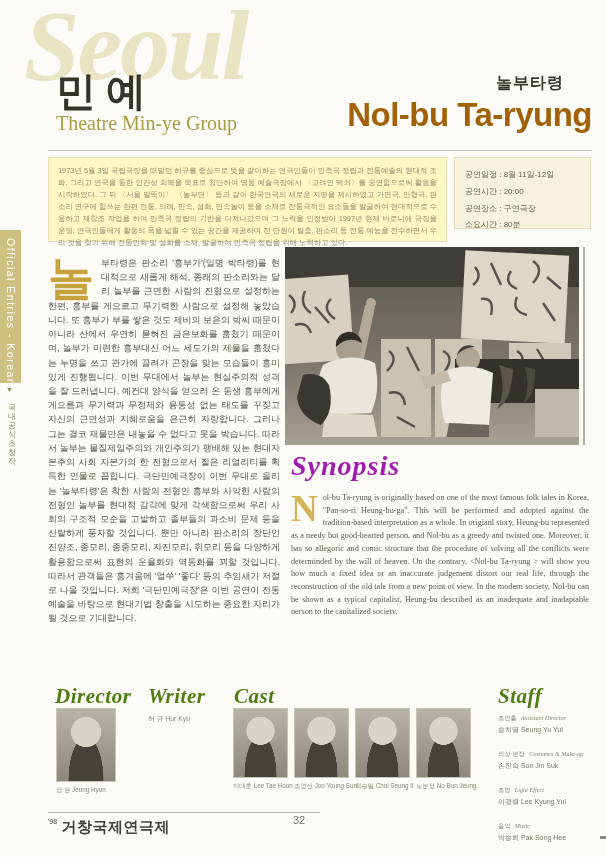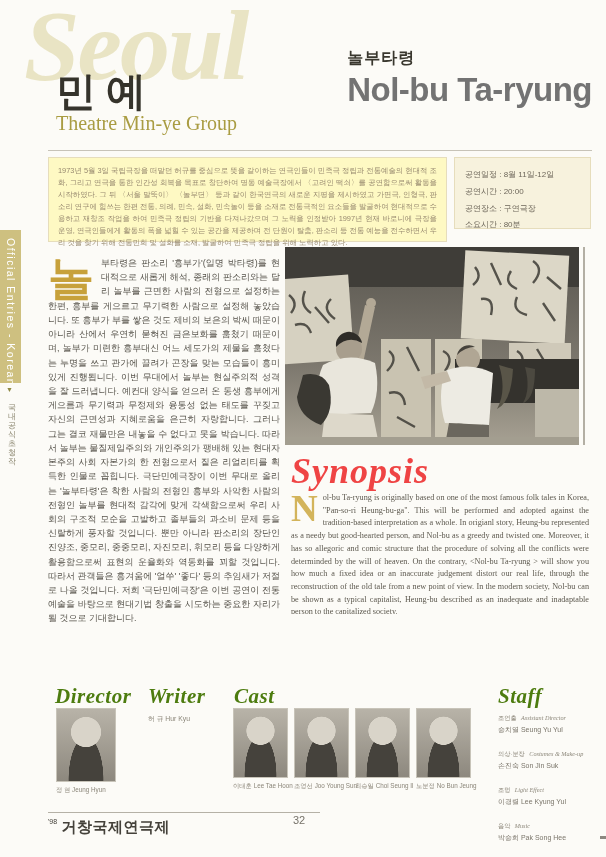--- a/index.html
+++ b/index.html
@@ -17,23 +17,23 @@
   }
   .group-ko {
     position:absolute; left:56px; top:64px;
     font-size:40px; font-weight:bold; letter-spacing:10px; color:#35332b;
     font-family:"Liberation Serif", serif;
   }
   .group-en {
     position:absolute; left:56px; top:112px;
     font-family:Liberation Serif, serif; font-size:20px; color:#a99c42;
   }
-  .show-title { position:absolute; right:14px; top:48px; text-align:left; }
+  .show-title { position:absolute; right:14px; top:73px; text-align:right; }
   .show-title-ko { font-size:16px; font-weight:bold; color:#39372e; padding-right:28px; letter-spacing:1px; }
-  .show-title-en { font-size:33px; font-weight:bold; color:#737373; letter-spacing:-0.5px; margin-top:2px; }
+  .show-title-en { font-size:33px; font-weight:bold; color:#a16207; letter-spacing:-0.5px; margin-top:2px; }
   .header-rule { position:absolute; left:48px; top:150px; width:544px; height:1px; background:#c7c3b8; }
 
   
   .intro-box {
     position:absolute; left:48px; top:157px; width:399px; height:85px;
     background:#fef9c3; border:1px solid #e6ddbc; padding:7px 9px;
   }
   .intro-box p {
     font-size:7.4px; line-height:1.62; text-align:justify; color:#97896f;
   }
@@ -69,21 +69,21 @@
   }
 
   
   .photo-wrap { position:absolute; left:285px; top:247px; width:294px; height:198px; }
   .photo-edge { position:absolute; left:583px; top:247px; width:2px; height:198px; background:#b3afa4; }
 
   
   .syn-head {
     position:absolute; left:291px; top:450px;
     font-family:"Liberation Serif", serif; font-style:italic; font-weight:bold;
-    font-size:36px; color:#ef4444; letter-spacing:1px;
+    font-size:28px; color:#a21caf; letter-spacing:1px;
   }
   .syn-body {
     position:absolute; left:291px; top:492px; width:298px; height:122px; overflow:hidden;
     font-family:"Liberation Serif", serif;
     font-size:8.2px; line-height:1.55; text-align:justify; color:#5c584e;
   }
   .dropcap-en {
     float:left; font-family:"Liberation Serif", serif; font-weight:bold;
     font-size:37px; line-height:0.8; color:#d3b45b; margin:2px 5px 0 0;
   }

